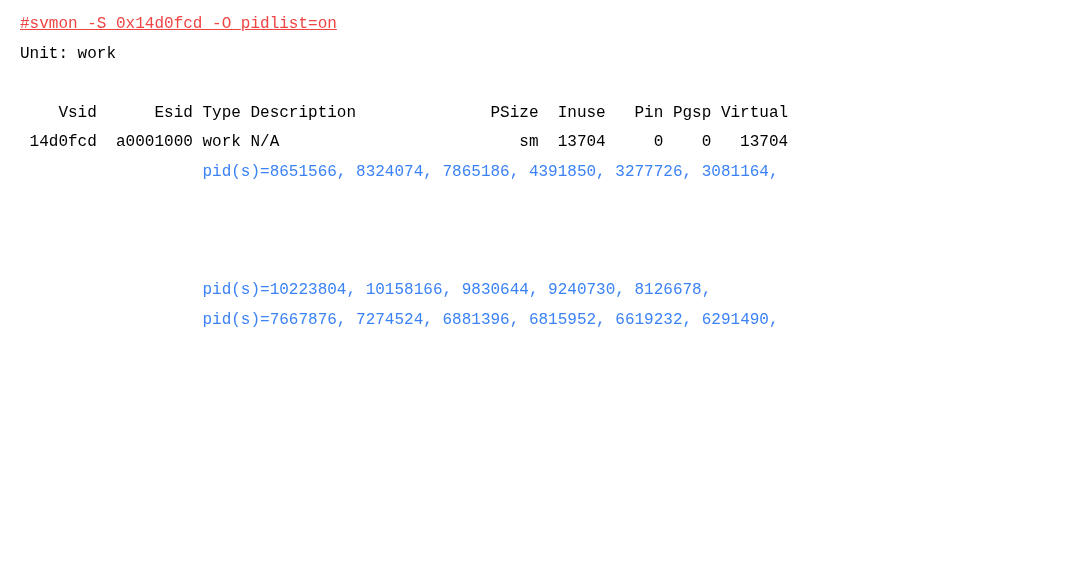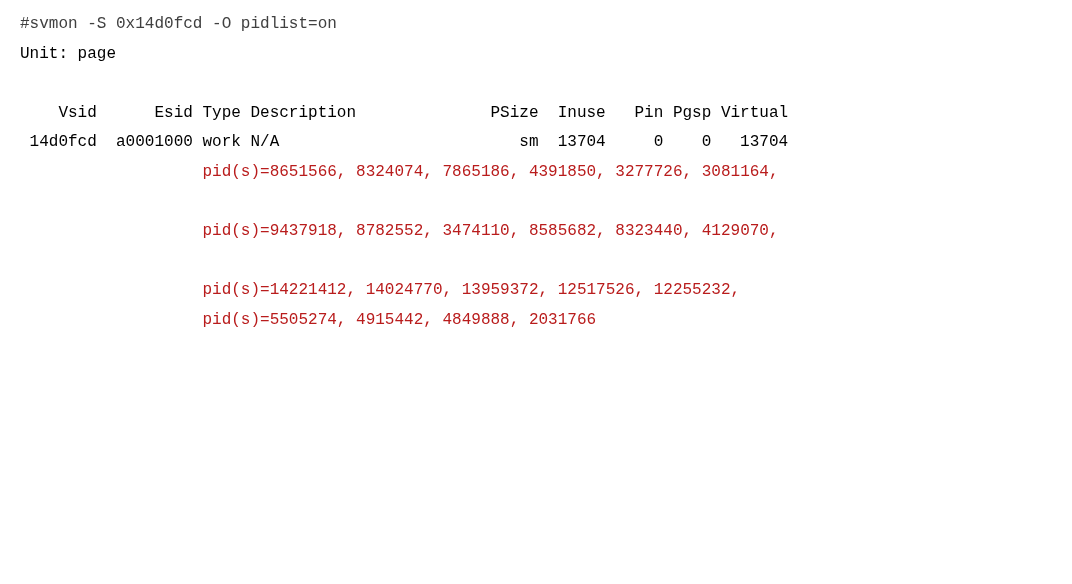--- a/index.html
+++ b/index.html
@@ -9,39 +9,41 @@
     font-family: "Courier New", Courier, monospace;
     font-size: 16px;
     color: #000000;
   }
   .line {
     white-space: pre;
     line-height: 1.85;
   }
   .cmd-line {
     font-weight: normal;
-    color: #404040;
+    color: #ef4444;
+    text-decoration: underline;
   }
   .hdr, .datarow {
     white-space: pre;
   }
   .pidline {
     white-space: pre;
-    color: #b91c1c;
+    color: #3b82f6;
   }
 </style>
 </head>
 <body>
 
 <div class="line cmd-line">#svmon -S 0x14d0fcd -O pidlist=on</div>
-<div class="line">Unit: page</div>
+<div class="line">Unit: work</div>
 <div class="line"> </div>
 <div class="line hdr">    Vsid      Esid Type Description              PSize  Inuse   Pin Pgsp Virtual</div>
 <div class="line datarow"> 14d0fcd  a0001000 work N/A                         sm  13704     0    0   13704</div>
 
 <div id="pid-container">
     <div class="line"><span>                   </span><span class="pidline">pid(s)=8651566, 8324074, 7865186, 4391850, 3277726, 3081164,</span></div>
     <div class="line"><span>                   </span></div>
-    <div class="line"><span>                   </span><span class="pidline">pid(s)=9437918, 8782552, 3474110, 8585682, 8323440, 4129070,</span></div>
     <div class="line"><span>                   </span></div>
-    <div class="line"><span>                   </span><span class="pidline">pid(s)=14221412, 14024770, 13959372, 12517526, 12255232,</span></div>
-    <div class="line"><span>                   </span><span class="pidline">pid(s)=5505274, 4915442, 4849888, 2031766</span></div>
+    <div class="line"><span>                   </span></div>
+    <div class="line"><span>                   </span><span class="pidline">pid(s)=10223804, 10158166, 9830644, 9240730, 8126678,</span></div>
+    <div class="line"><span>                   </span><span class="pidline">pid(s)=7667876, 7274524, 6881396, 6815952, 6619232, 6291490,</span></div>
+    <div class="line"><span>                   </span></div>
   </div>
 
 </body></html>

